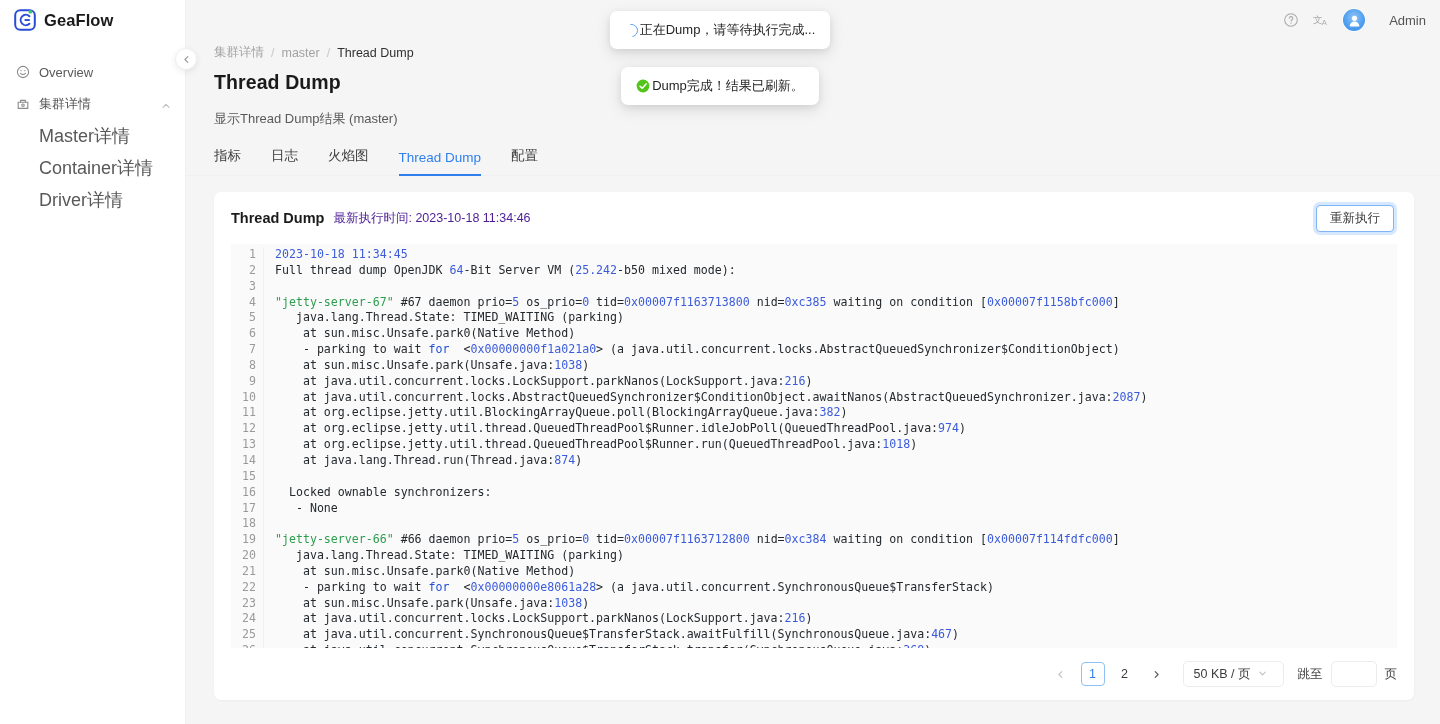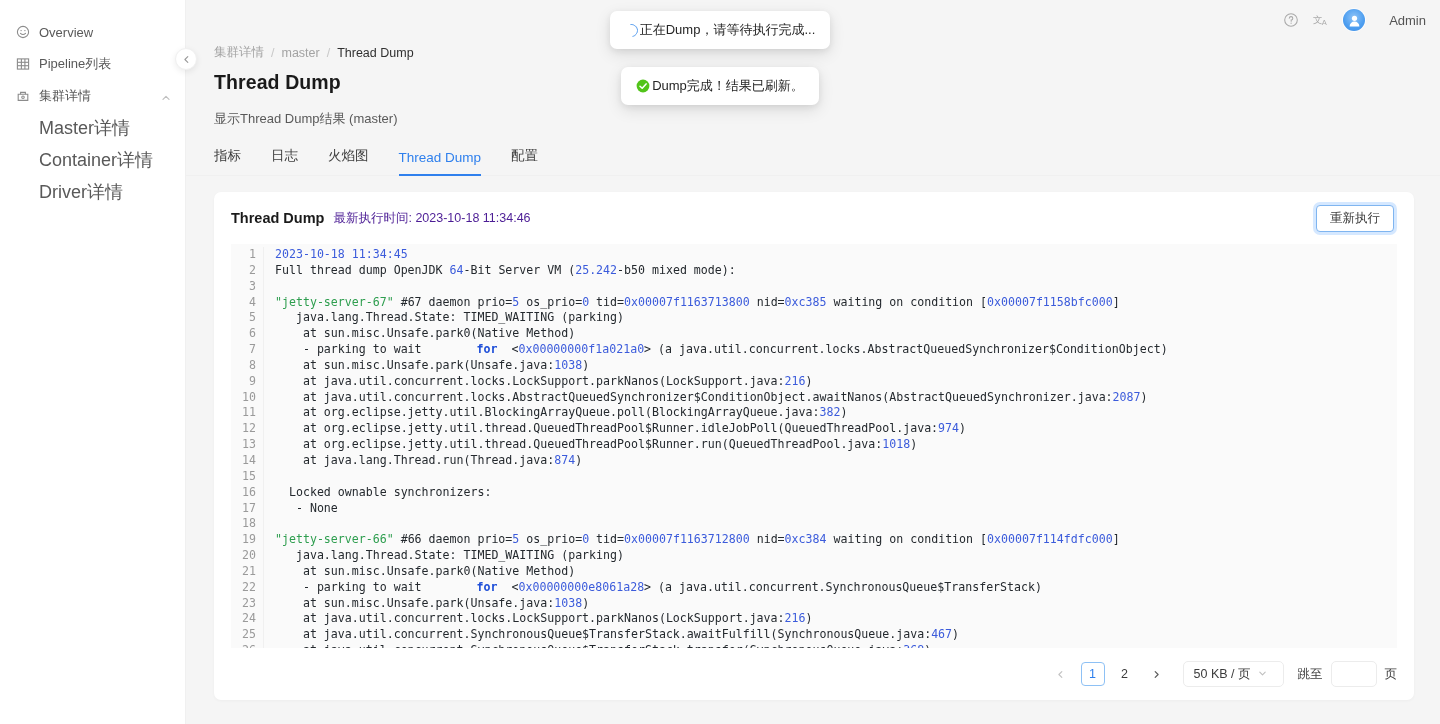--- a/index.html
+++ b/index.html
@@ -110,21 +110,21 @@
                 font-size: 11.6px; line-height: 15.85px; padding-top: 3px; }
   .gutter {
     width: 33px; flex: 0 0 33px; text-align: right; padding-right: 7px;
     color: #9a9a9a; user-select: none; border-right: 1px solid #f0f0f0;
   }
   .gutter div { height: 15.85px; }
   .code-body { flex: 1 1 auto; padding-left: 11px; color: #24292e; white-space: pre; overflow: hidden; }
   .code-body div { height: 15.85px; }
   .tok-str { color: #2e9e4f; }
   .tok-num { color: #3b5bdb; }
-  .tok-kw  { color: #1f4fd8; font-weight: 700; margin-left: 48px; }
+  .tok-kw  { color: #1f4fd8; font-weight: 400; }
 
   
   .pager {
     position: absolute; right: 17px; bottom: 0; height: 52px;
     display: flex; align-items: center; gap: 8px;
   }
   .pg-arrow {
     width: 24px; height: 24px; display: flex; align-items: center; justify-content: center;
     color: #c4c4c4; font-size: 11px; cursor: pointer; border-radius: 4px;
   }
@@ -171,47 +171,46 @@
   }
   .check-ic { width: 14px; height: 14px; flex: 0 0 auto; }
 </style>
 </head>
 <body>
 
 <div id="app">
 
   <div id="sidebar">
 
+    <div class="brand">
+      <span class="brand-mark">
+        <svg width="22" height="22" viewBox="0 0 22 22">
+          <rect x="1.2" y="1.2" width="19.6" height="19.6" rx="5" fill="none" stroke="#2a4cd7" stroke-width="2"></rect>
+          <path d="M15.4 7.2 A5.2 5.2 0 1 0 15.4 14.8" fill="none" stroke="#2a4cd7" stroke-width="2" stroke-linecap="round"></path>
+          <rect x="10.6" y="10.1" width="5.2" height="1.9" fill="#2a4cd7"></rect>
+          <rect x="14.6" y="1.2" width="3.6" height="3.2" rx="1" fill="#3dc96b"></rect>
+        </svg>
+      </span>
+      <span class="brand-name">GeaFlow</span>
+    </div>
 
     <div class="nav">
 
       <div class="nav-item">
         <span class="nv-ic">
           <svg width="14" height="14" viewBox="0 0 14 14">
             <circle cx="7" cy="7" r="5.6" fill="none" stroke="#8c8c8c" stroke-width="1.1"></circle>
             <circle cx="5.1" cy="5.6" r=".7" fill="#8c8c8c"></circle>
             <circle cx="8.9" cy="5.6" r=".7" fill="#8c8c8c"></circle>
             <path d="M4.5 8.4 Q7 10.6 9.5 8.4" fill="none" stroke="#8c8c8c" stroke-width="1.1" stroke-linecap="round"></path>
           </svg>
         </span>
         <span class="nv-label">Overview</span>
       </div>
 
-      <div class="nav-item">
-        <span class="nv-ic">
-          <svg width="14" height="14" viewBox="0 0 14 14">
-            <rect x="1.4" y="1.9" width="11.2" height="10.2" fill="none" stroke="#8c8c8c" stroke-width="1.1"></rect>
-            <line x1="1.4" y1="5.3" x2="12.6" y2="5.3" stroke="#8c8c8c" stroke-width="1.1"></line>
-            <line x1="1.4" y1="8.7" x2="12.6" y2="8.7" stroke="#8c8c8c" stroke-width="1.1"></line>
-            <line x1="5.4" y1="1.9" x2="5.4" y2="12.1" stroke="#8c8c8c" stroke-width="1.1"></line>
-            <line x1="8.9" y1="1.9" x2="8.9" y2="12.1" stroke="#8c8c8c" stroke-width="1.1"></line>
-          </svg>
-        </span>
-        <span class="nv-label">Pipeline列表</span>
-      </div>
 
       <div class="nav-item">
         <span class="nv-ic">
           <svg width="14" height="14" viewBox="0 0 14 14">
             <path d="M2.2 5.2h9.6v6.2H2.2z" fill="none" stroke="#8c8c8c" stroke-width="1.1"></path>
             <path d="M4.6 5.2V3.4h4.8v1.8" fill="none" stroke="#8c8c8c" stroke-width="1.1"></path>
             <circle cx="7" cy="8.3" r="1.25" fill="none" stroke="#8c8c8c" stroke-width="1.1"></circle>
           </svg>
         </span>
         <span class="nv-label">集群详情</span>

